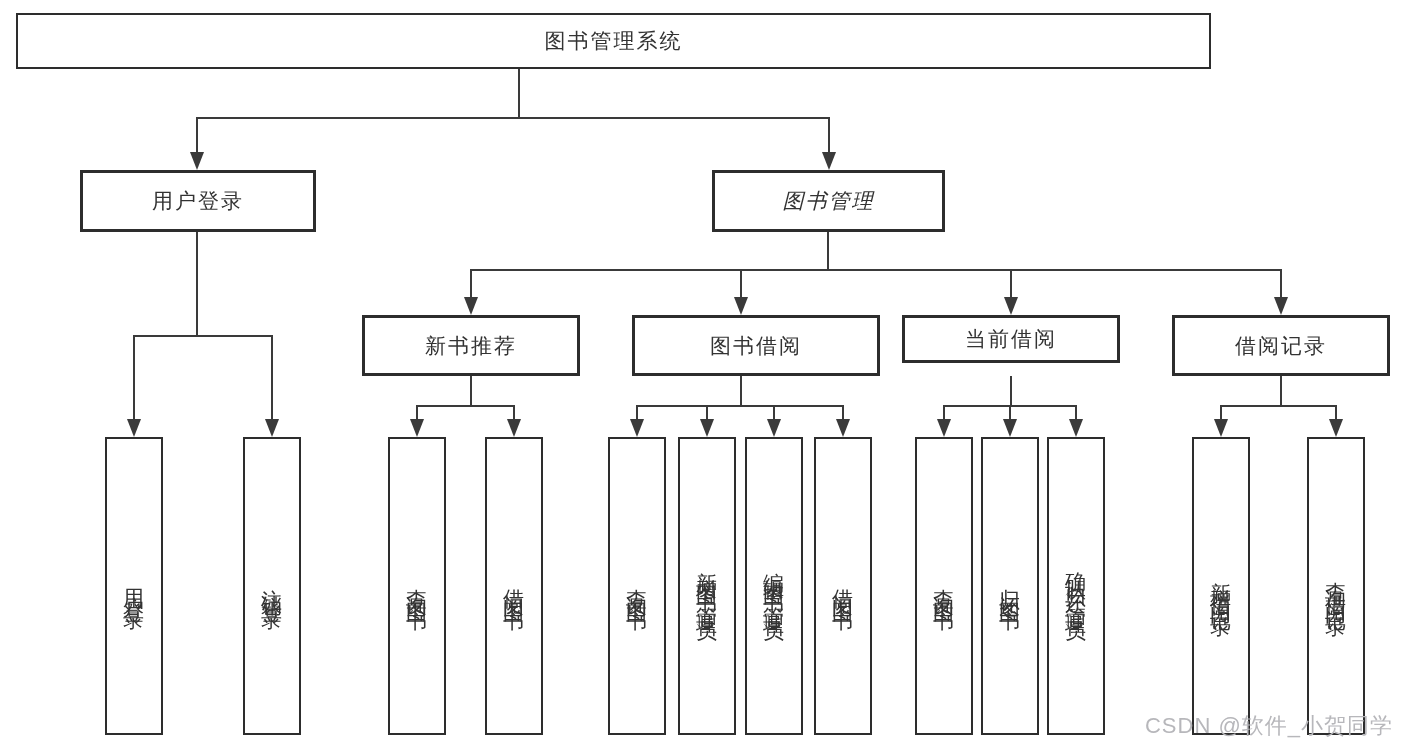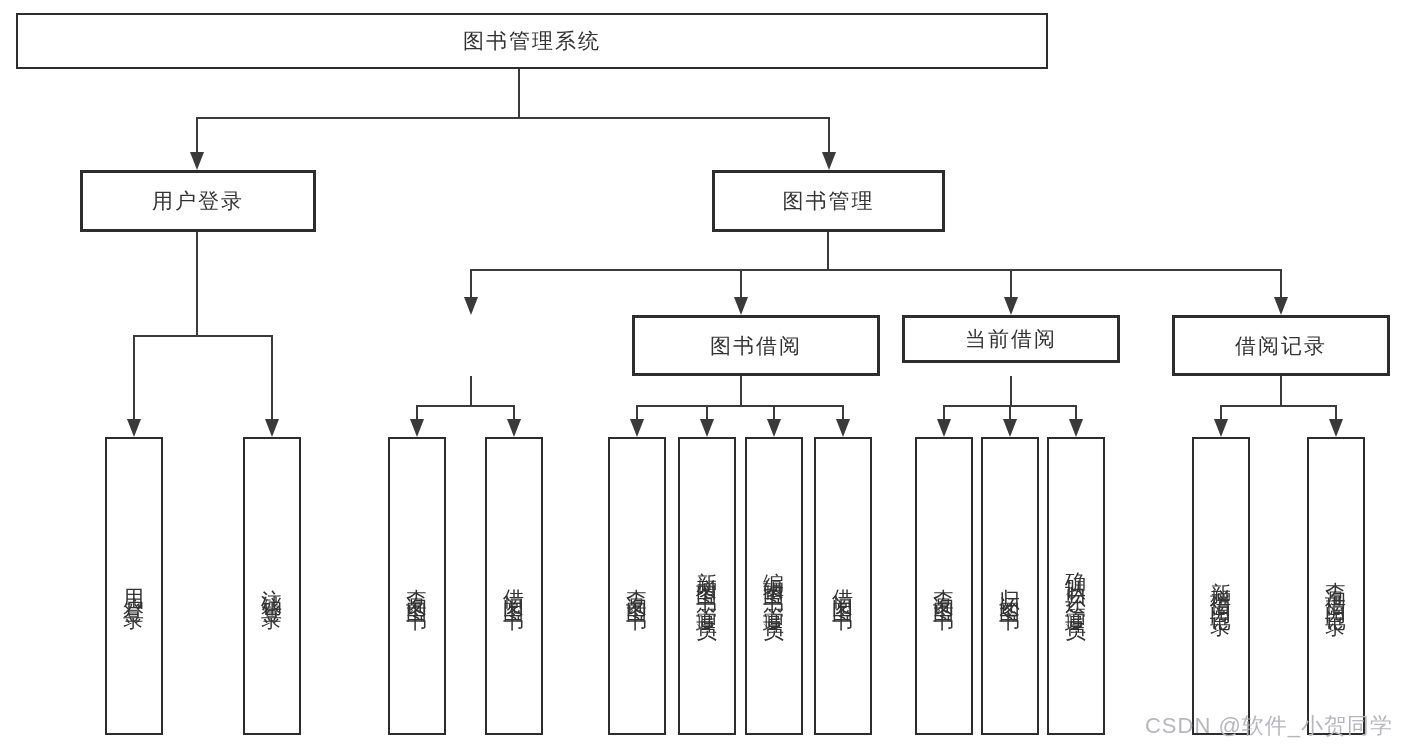--- a/index.html
+++ b/index.html
@@ -50,35 +50,35 @@
     color:var(--watermark);
     letter-spacing:1px;
     z-index:5;
   }
 </style>
 </head>
 <body>
 
 <div id="canvas">
 
-  <div class="box" style="left:16px;top:13px;width:1032px;height:56px;border-width:2px;">
+  <div class="box" style="left:16px;top:13px;width:1195px;height:56px;border-width:2px;">
     <span>图书管理系统</span>
   </div>
 
   <div class="vl" style="left:518px;top:69px;height:49px;"></div>
   <div class="hl" style="left:197px;top:117px;width:633px;"></div>
   <div class="vl" style="left:196px;top:117px;height:38px;"></div>
   <div class="ar" style="left:190px;top:152px;"></div>
   <div class="vl" style="left:828px;top:117px;height:38px;"></div>
   <div class="ar" style="left:822px;top:152px;"></div>
 
   <div class="box" style="left:80px;top:170px;width:236px;height:62px;">
     <span>用户登录</span>
   </div>
-  <div class="box" style="left:712px;top:170px;width:233px;height:62px;">
+  <div class="box" style="left:712px;top:170px;width:233px;height:62px;font-style:italic;">
     <span>图书管理</span>
   </div>
 
   <div class="vl" style="left:196px;top:232px;height:104px;"></div>
   <div class="hl" style="left:133px;top:335px;width:139px;"></div>
   <div class="vl" style="left:133px;top:335px;height:86px;"></div>
   <div class="ar" style="left:127px;top:419px;"></div>
   <div class="vl" style="left:271px;top:335px;height:86px;"></div>
   <div class="ar" style="left:265px;top:419px;"></div>
 
@@ -86,20 +86,23 @@
   <div class="hl" style="left:470px;top:269px;width:811px;"></div>
   <div class="vl" style="left:470px;top:269px;height:30px;"></div>
   <div class="ar" style="left:464px;top:297px;"></div>
   <div class="vl" style="left:740px;top:269px;height:30px;"></div>
   <div class="ar" style="left:734px;top:297px;"></div>
   <div class="vl" style="left:1010px;top:269px;height:30px;"></div>
   <div class="ar" style="left:1004px;top:297px;"></div>
   <div class="vl" style="left:1280px;top:269px;height:30px;"></div>
   <div class="ar" style="left:1274px;top:297px;"></div>
 
+  <div class="box" style="left:362px;top:315px;width:218px;height:61px;">
+    <span>新书推荐</span>
+  </div>
   <div class="box" style="left:632px;top:315px;width:248px;height:61px;">
     <span>图书借阅</span>
   </div>
   <div class="box" style="left:902px;top:315px;width:218px;height:48px;">
     <span>当前借阅</span>
   </div>
   <div class="box" style="left:1172px;top:315px;width:218px;height:61px;align-items:center;">
     <span>借阅记录</span>
   </div>
 

